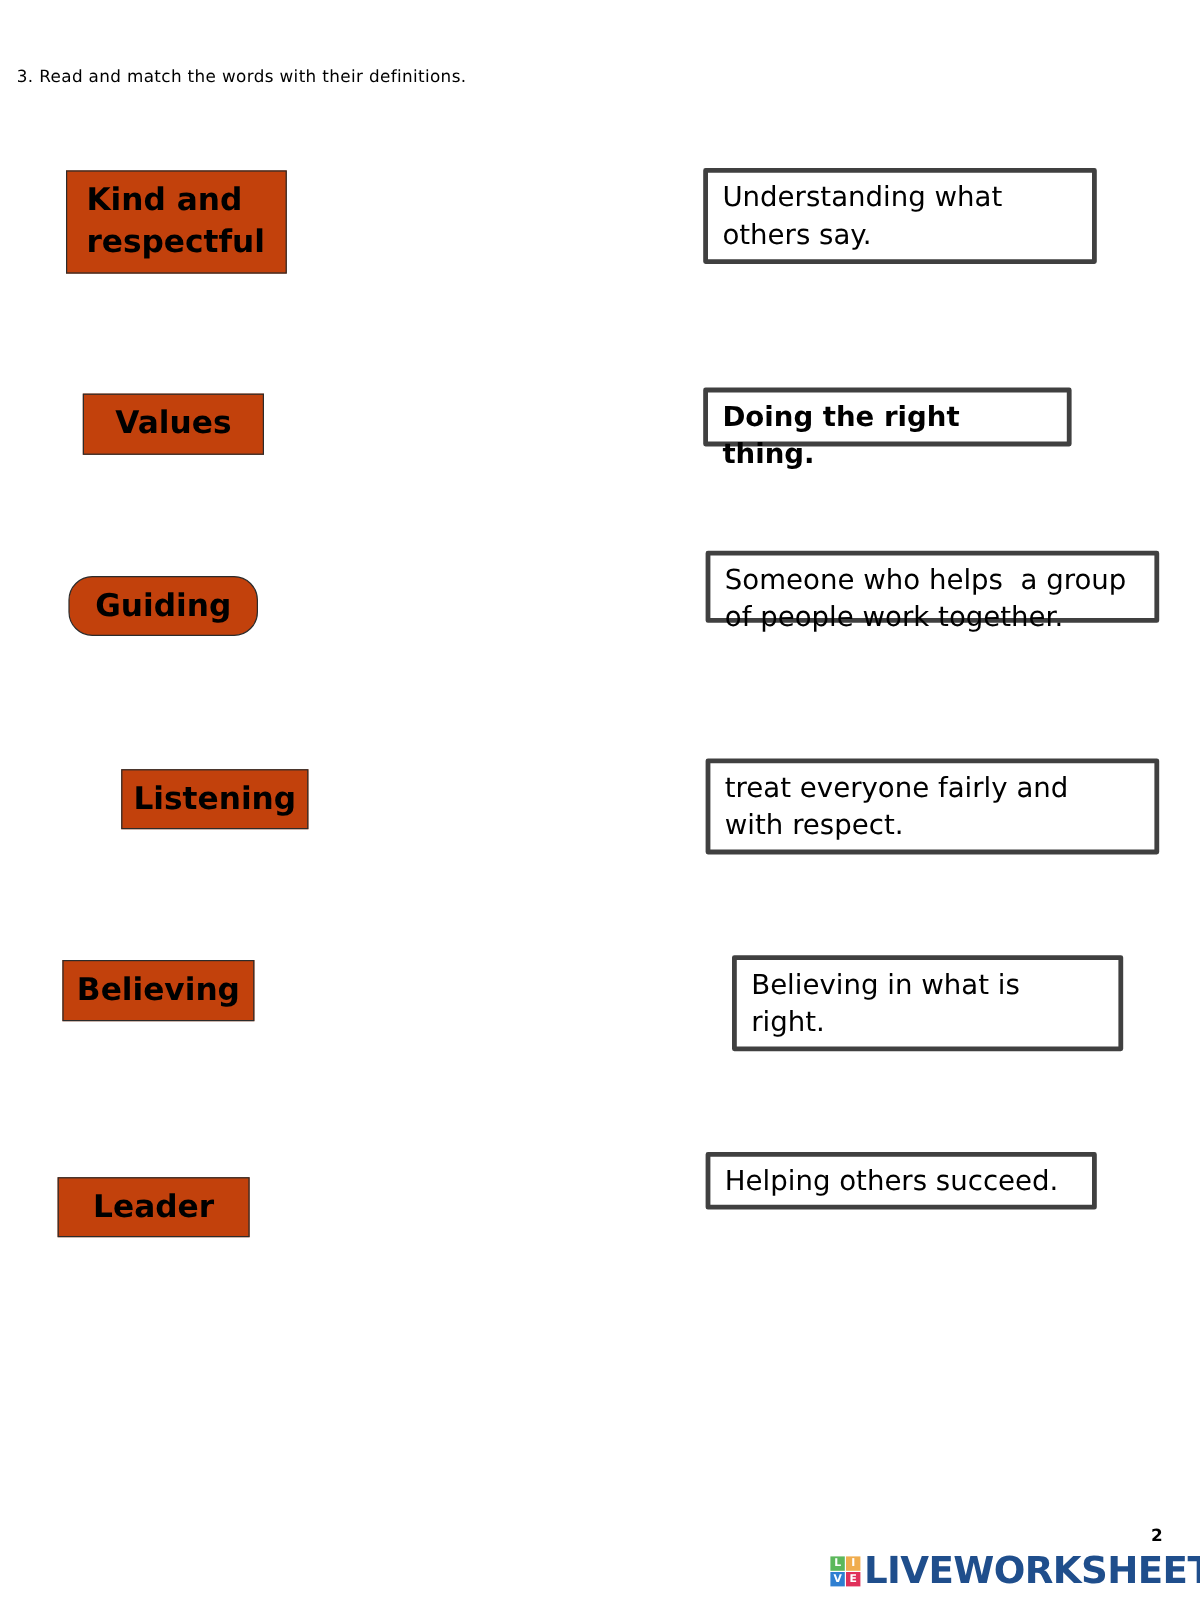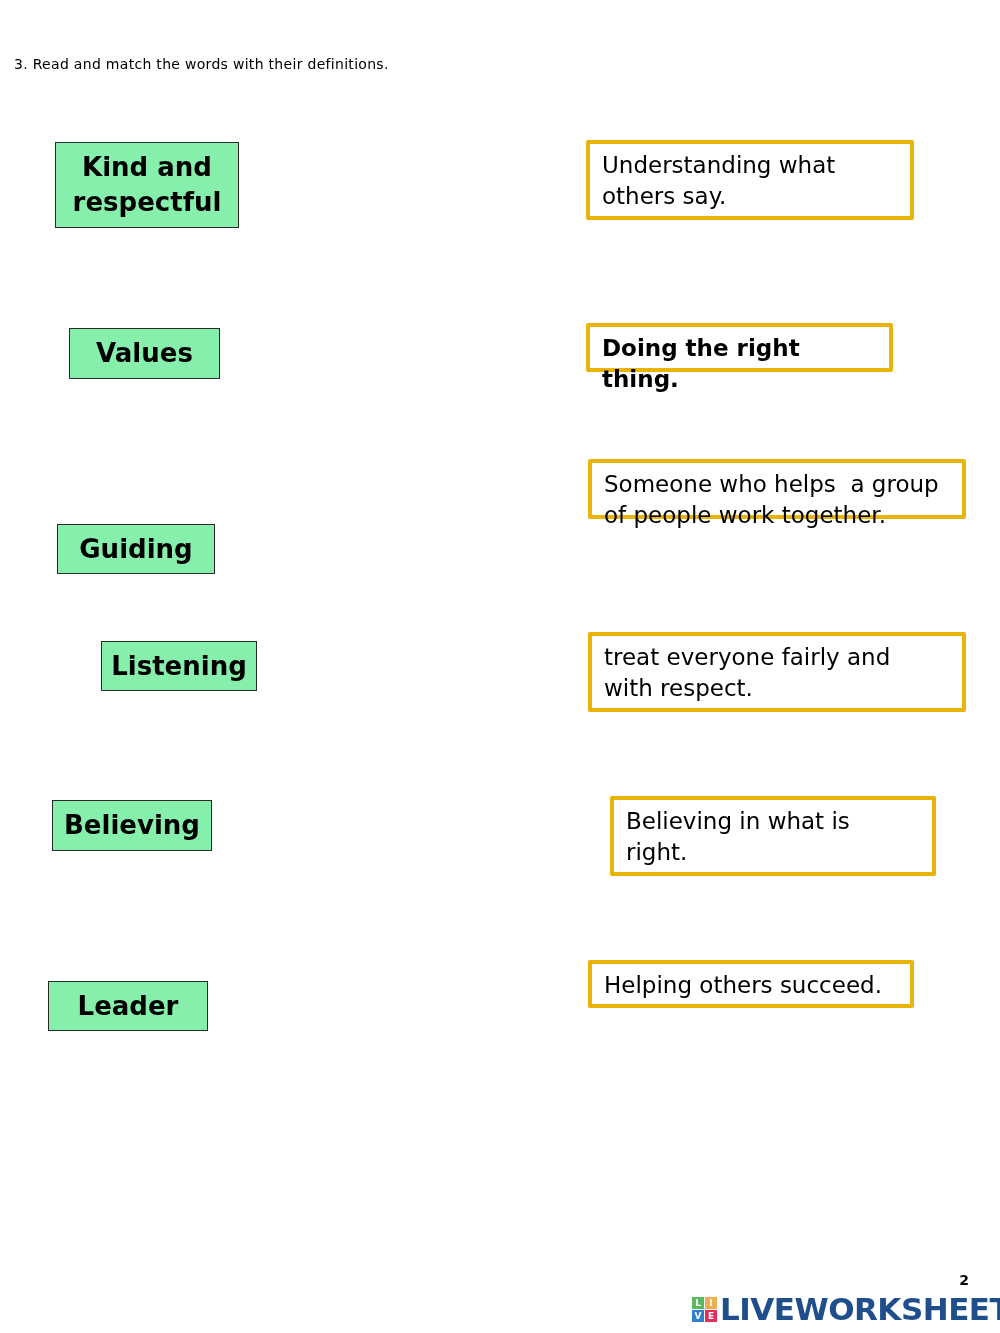--- a/index.html
+++ b/index.html
@@ -5,46 +5,46 @@
   html, body { margin:0; padding:0; }
   body {
     width:1000px; height:1333px; background:#ffffff; position:relative; overflow:hidden;
     font-family: "DejaVu Sans", sans-serif; color:#000;
   }
   .title {
     position:absolute; left:14px; top:56px; font-size:14px; font-weight:normal; letter-spacing:0.3px;
     font-family: "DejaVu Sans", sans-serif;
   }
   .word {
-    position:absolute; background:#86efac; border:1.5px solid #2b2b2b; box-sizing:border-box;
-    display:flex; align-items:center; justify-content:center; text-align:center;
+    position:absolute; background:#c2410c; border:1.5px solid #2b2b2b; box-sizing:border-box;
+    display:flex; align-items:center; justify-content:center; text-align:left;
     font-weight:bold; font-size:26px; line-height:35px; cursor:grab;
   }
   .def {
-    position:absolute; background:#ffffff; border:4px solid #eab308; border-radius:2px; box-sizing:border-box;
+    position:absolute; background:#ffffff; border:4px solid #404040; border-radius:2px; box-sizing:border-box;
     font-size:23px; line-height:31px; padding:6px 12px; cursor:pointer;
   }
   .pagenum { position:absolute; right:31px; top:1272px; font-size:14px; font-weight:bold; }
   .logo { position:absolute; left:692px; top:1294px; display:flex; align-items:center; }
   .logo-grid { display:grid; grid-template-columns:12px 12px; grid-template-rows:12px 12px; gap:1px; margin-right:3px; }
   .logo-grid span { display:flex; align-items:center; justify-content:center; font-size:9px; font-weight:bold; color:#fff; }
   .logo-text { font-size:31px; font-weight:bold; color:#1f4e8c; letter-spacing:-0.5px; line-height:30px; }
 </style>
 </head>
 <body>
 
 <div class="title">3. Read and match the words with their definitions.</div>
 
 <div class="word" style="left:55px; top:142px; width:184px; height:86px;">
   <span style="width:150px;">Kind and respectful</span>
 </div>
 <div class="word" style="left:58px; top:328px; width:151px; height:51px;margin-left:11px;">
   <span>Values</span>
 </div>
-<div class="word" style="left:57px; top:524px; width:158px; height:50px;">
+<div class="word" style="left:57px; top:480px; width:158px; height:50px;border-radius:20px;">
   <span>Guiding</span>
 </div>
 <div class="word" style="left:55px; top:641px; width:156px; height:50px;margin-left:46px;">
   <span>Listening</span>
 </div>
 <div class="word" style="left:52px; top:800px; width:160px; height:51px;">
   <span>Believing</span>
 </div>
 <div class="word" style="left:48px; top:981px; width:160px; height:50px;">
   <span>Leader</span>

